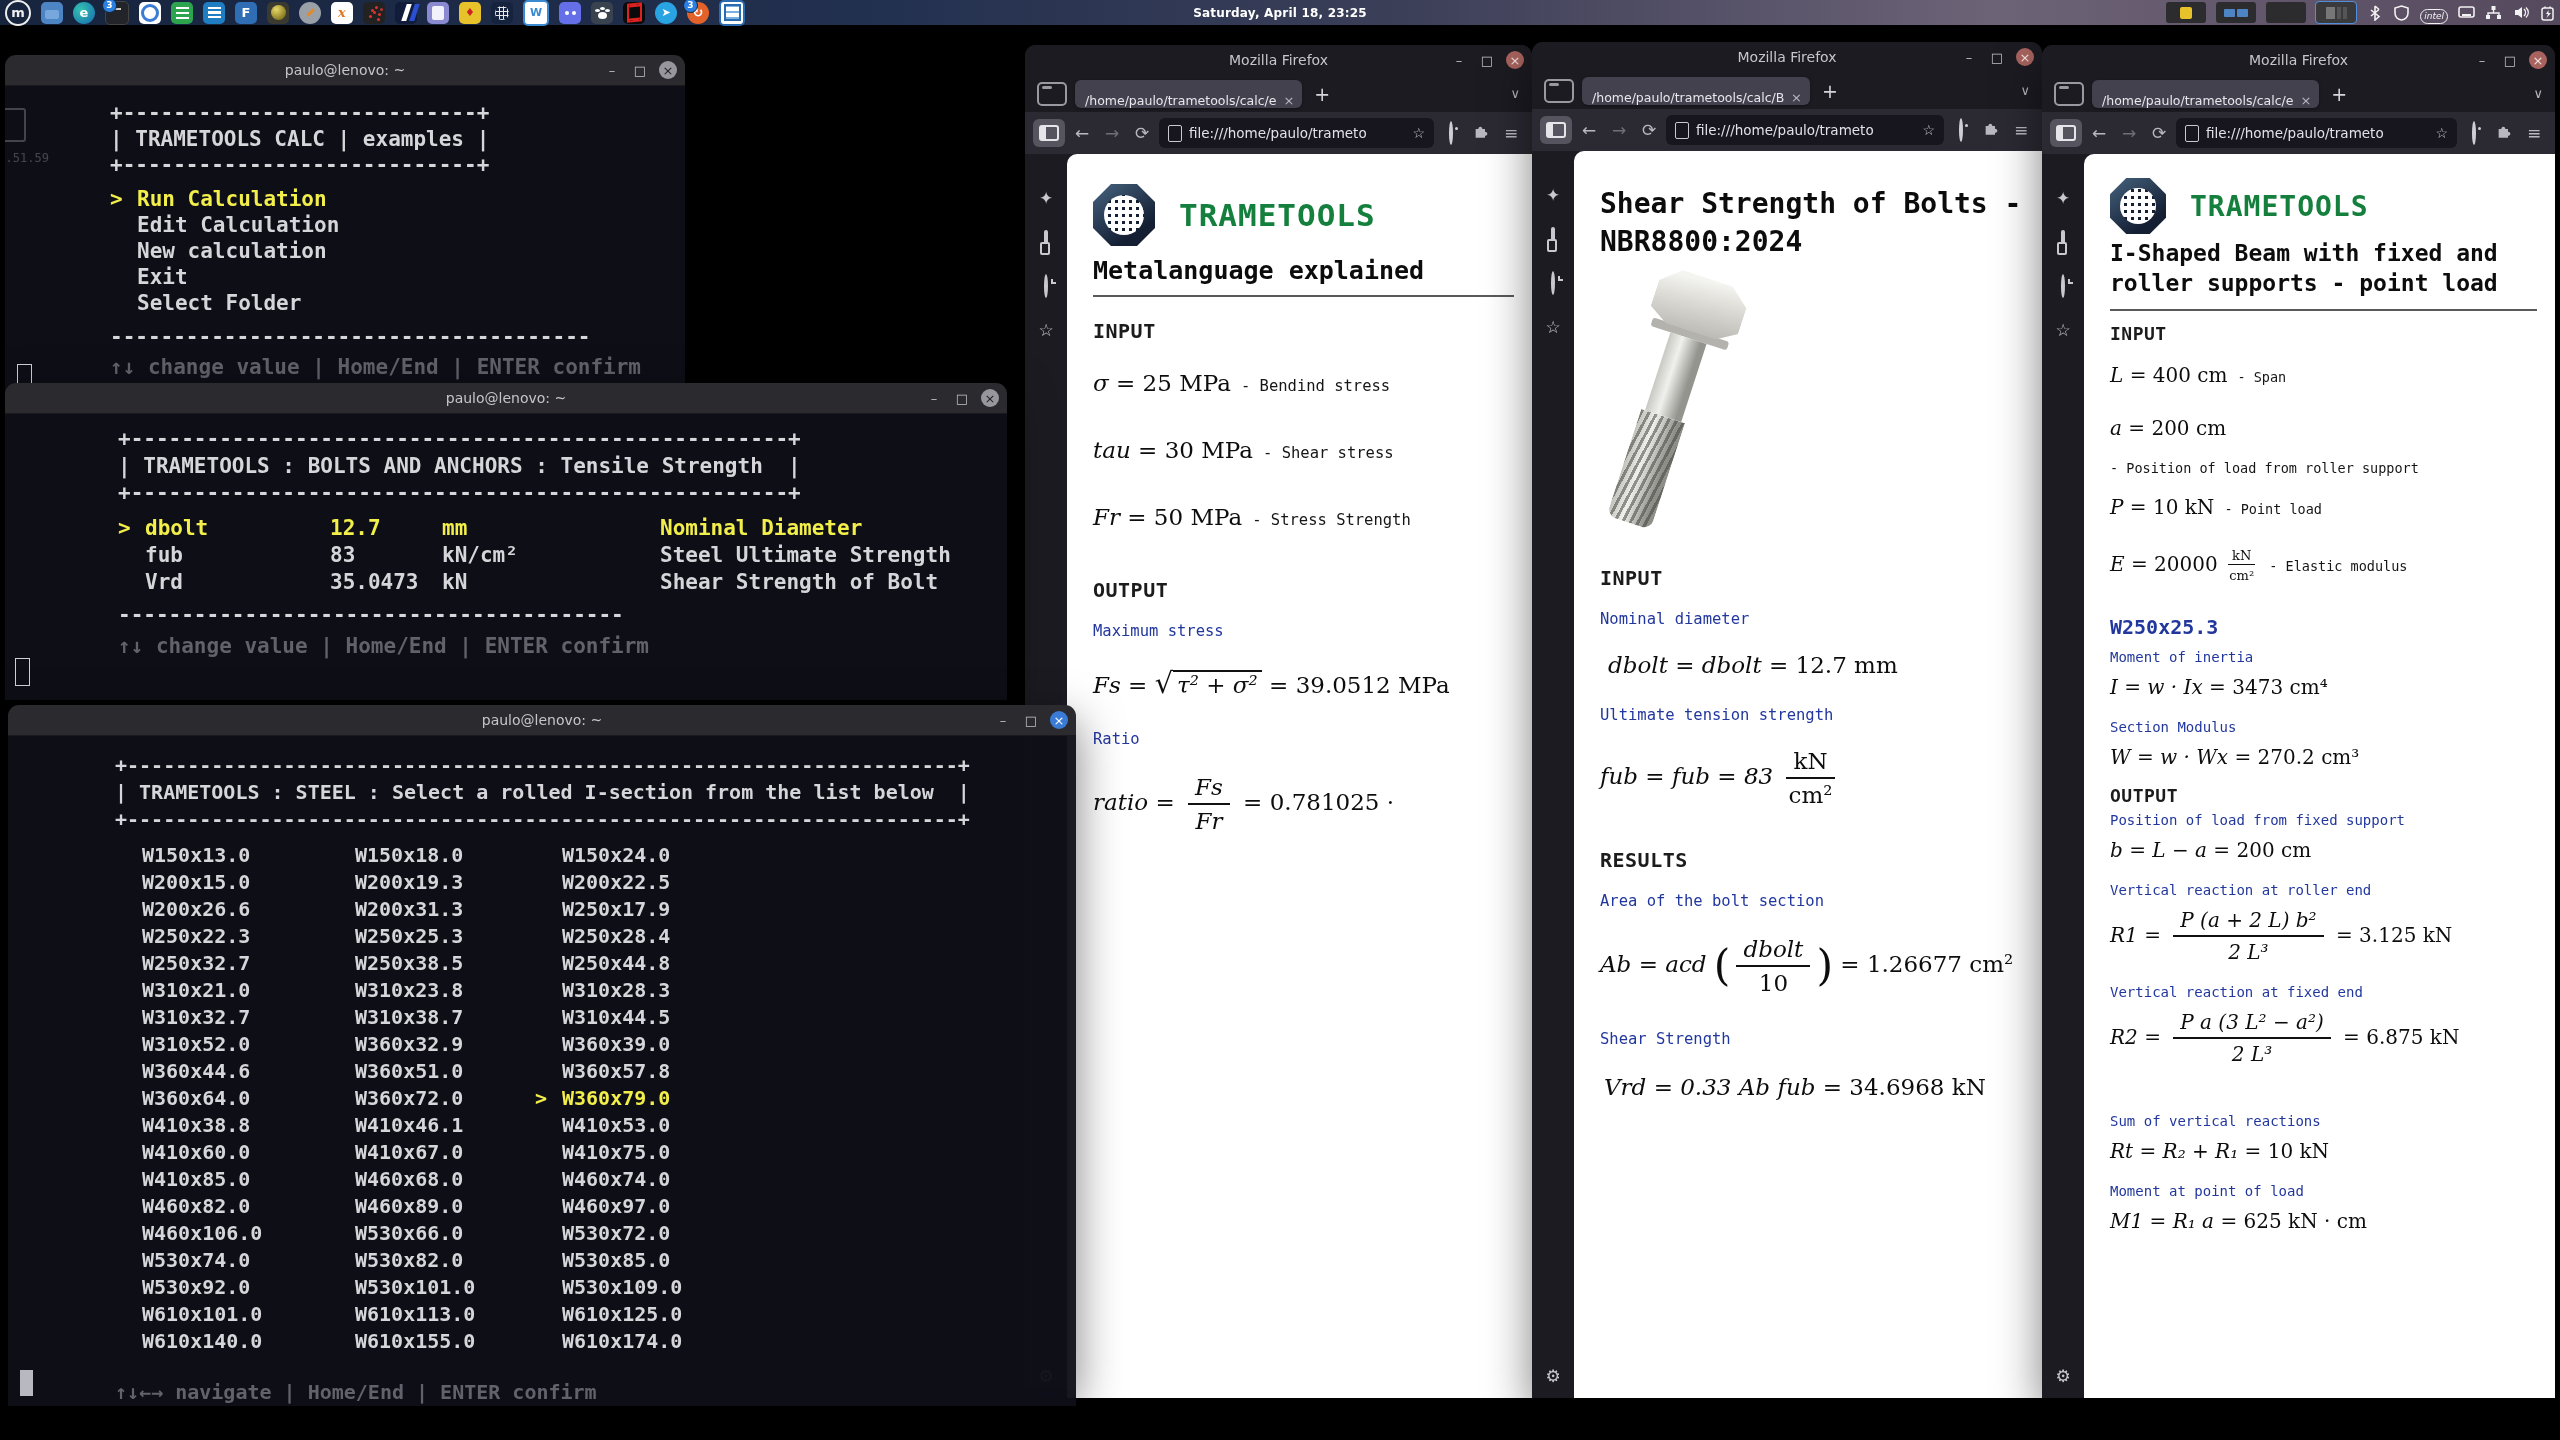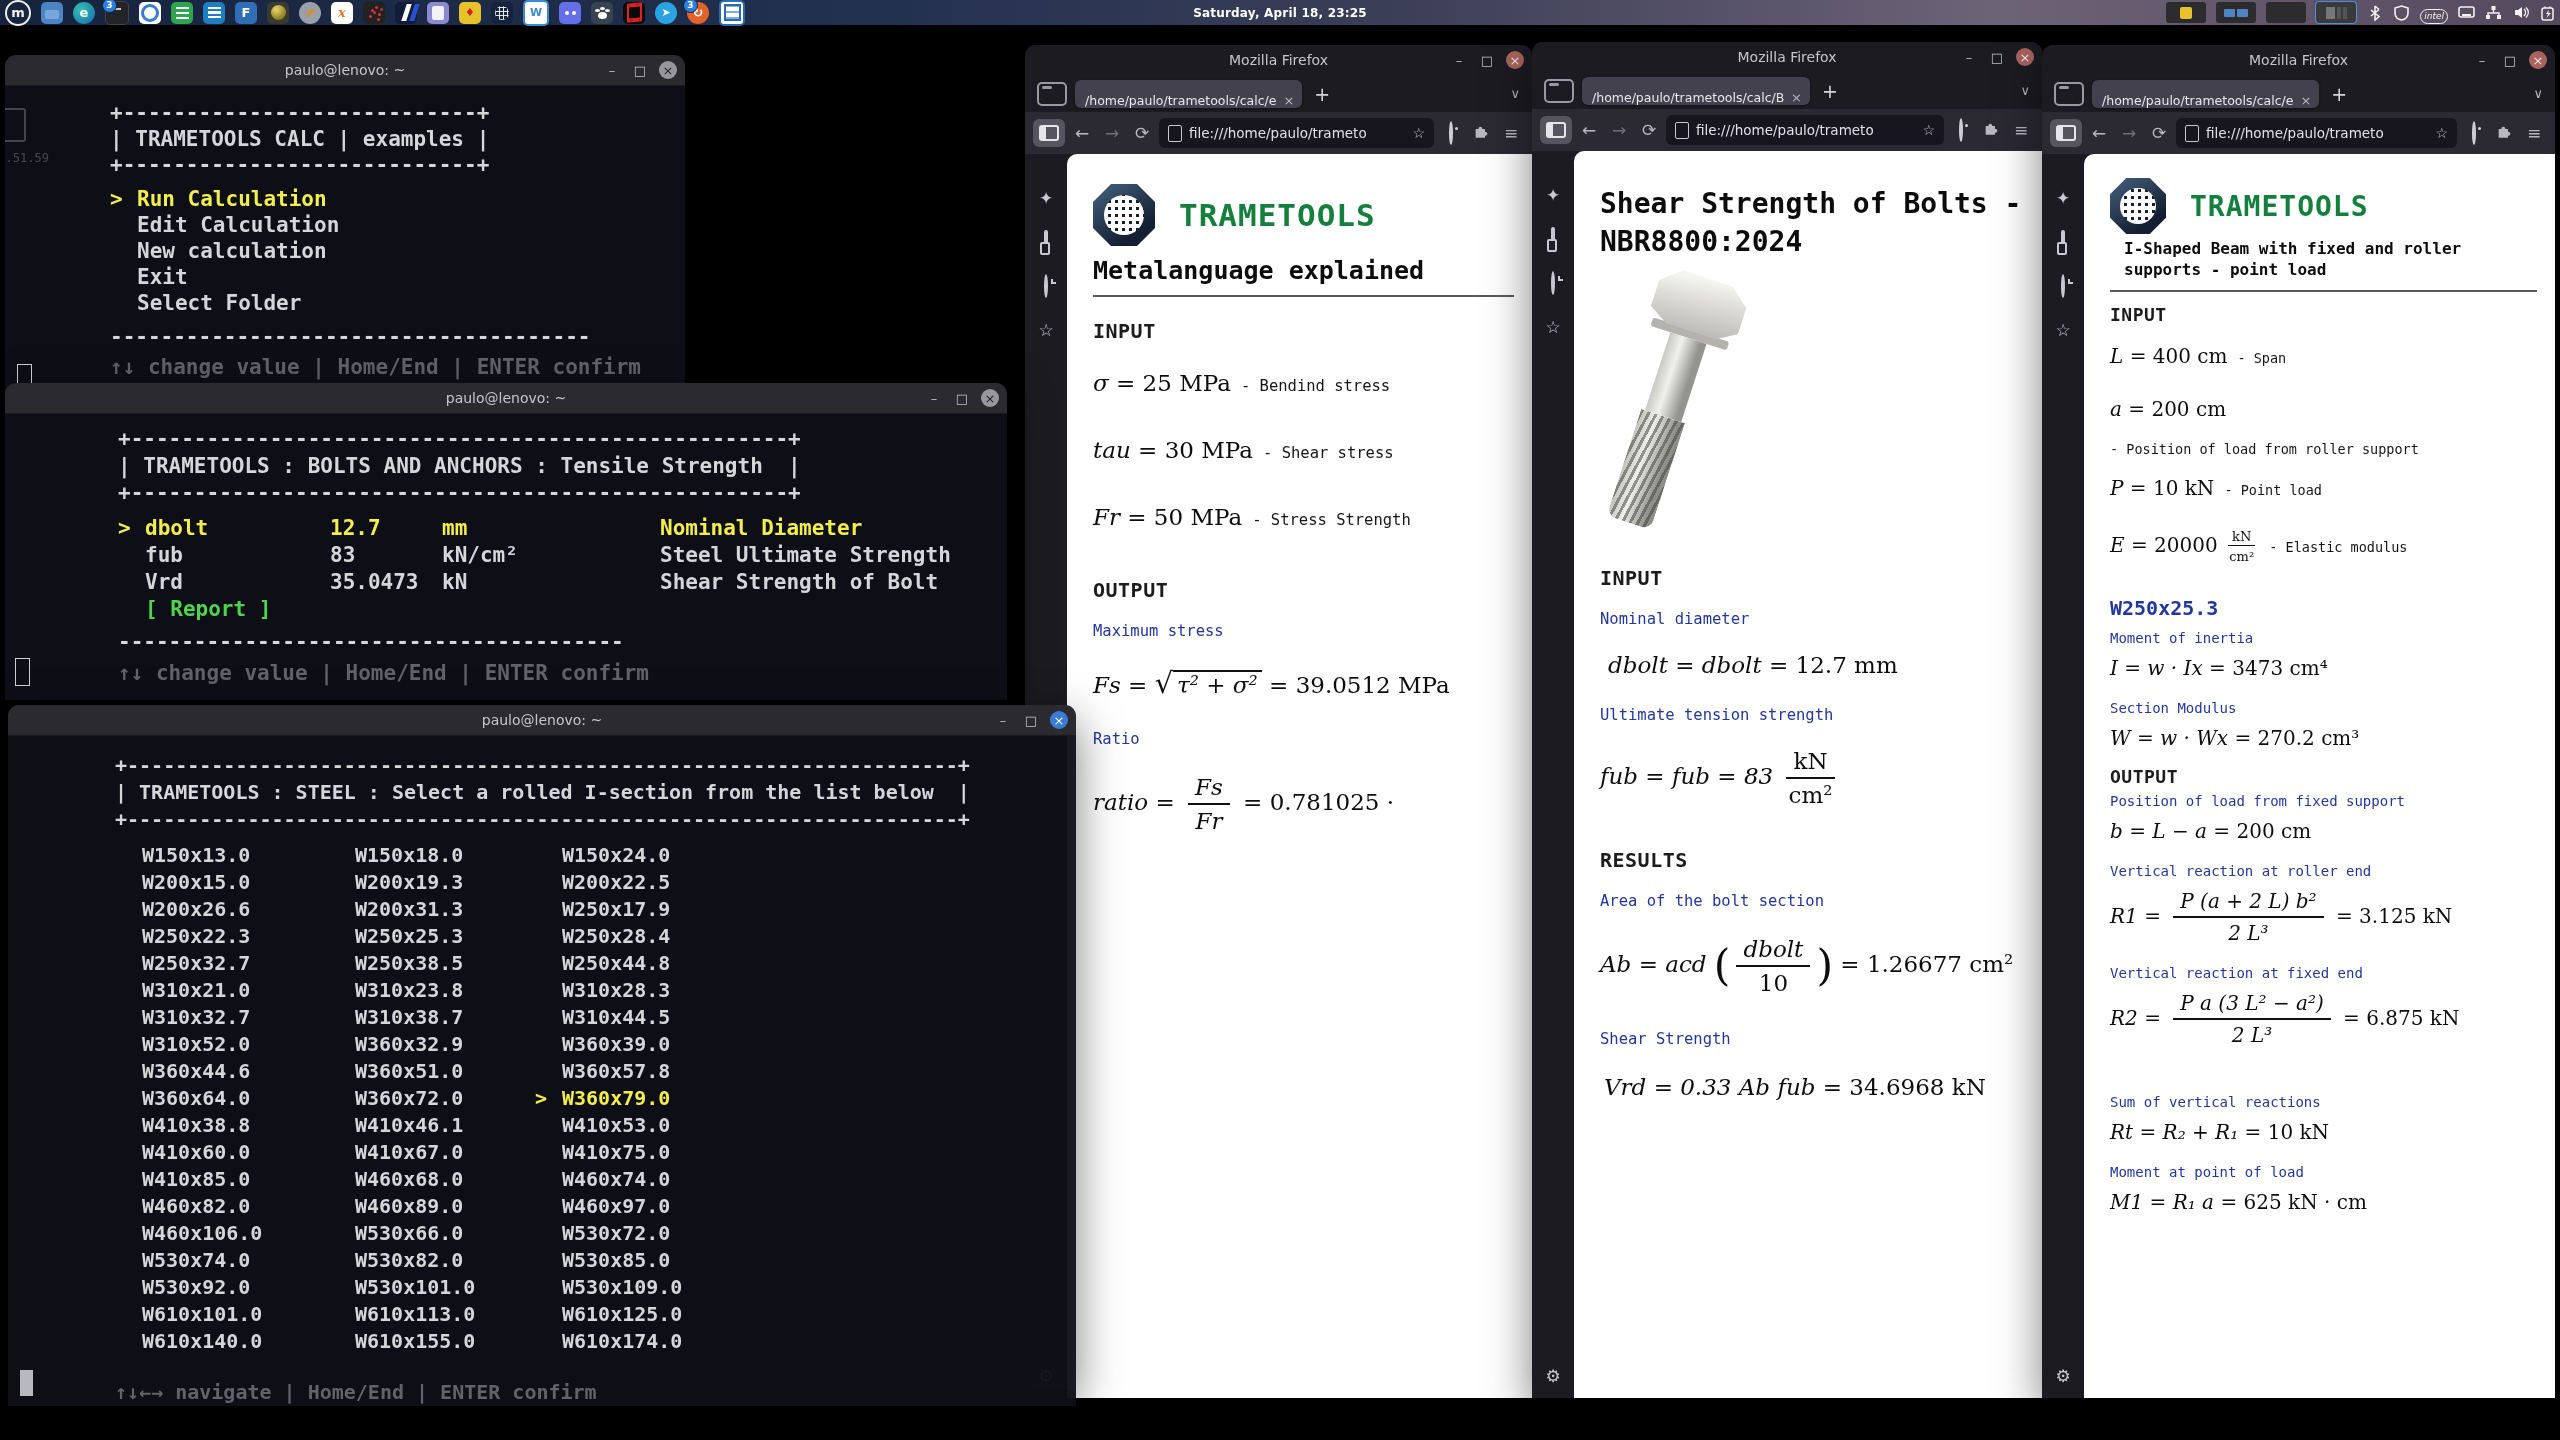--- a/index.html
+++ b/index.html
@@ -87,21 +87,21 @@
   .octo{width:62px;height:62px;display:flex;align-items:center;justify-content:center;flex:0 0 auto;
     background:linear-gradient(145deg,#46637f,#141f33 75%);
     clip-path:polygon(29% 0,71% 0,100% 29%,100% 71%,71% 100%,29% 100%,0 71%,0 29%);}
   .globeg{width:40px;height:40px;border-radius:50%;background:
     repeating-linear-gradient(0deg,#fff 0 4px,rgba(255,255,255,0) 4px 7px),
     repeating-linear-gradient(90deg,#fff 0 4px,rgba(20,31,51,1) 4px 7px);}
   .brand{font-family:"DejaVu Sans Mono",monospace;font-weight:bold;font-size:31px;color:#15803d;letter-spacing:1px;}
   .phead{font-family:"DejaVu Sans Mono",monospace;font-weight:bold;color:#0c0c0c;margin:4px 0 10px;}
   .ff1 .phead{font-size:25px;}
   .ff2 .phead{font-size:28px;line-height:1.35;margin-top:10px;}
-  .ff3 .phead{font-size:16px;line-height:1.32;margin-left:14px;}
+  .ff3 .phead{font-size:23px;line-height:1.32;}
   .prule{border:none;border-top:2px solid #5a5a5a;margin:6px 0 18px;}
   .sect{font-family:"DejaVu Sans Mono",monospace;font-weight:bold;font-size:20px;color:#1c1c1c;margin:22px 0 10px;letter-spacing:.5px;}
   .cap{font-family:"DejaVu Sans Mono",monospace;font-size:15.5px;color:#22379e;margin:20px 0 6px;}
   .capbold{font-family:"DejaVu Sans Mono",monospace;font-weight:bold;font-size:20px;color:#22379e;margin:22px 0 4px;}
   .math{font-family:"DejaVu Serif",serif;font-size:23px;color:#0d0d0d;margin:14px 0;}
   .ff3 .math{font-size:20px;margin:10px 0;}
   .math i{font-style:italic;}
   .eqline{display:flex;align-items:baseline;gap:10px;margin:13px 0;flex-wrap:wrap;}
   .ff3 .eqline{margin:9px 0;}
   .note{font-family:"DejaVu Sans Mono",monospace;font-size:15.5px;color:#161616;}
@@ -540,21 +540,20 @@
     <div class="tbody" style="font-size:21px;line-height:27px;padding:12px 0 0 113px;">
       <div class="tline">+----------------------------------------------------+</div>
       <div class="tline" style="font-weight:bold;">| TRAMETOOLS : BOLTS AND ANCHORS : Tensile Strength  |</div>
       <div class="tline">+----------------------------------------------------+</div>
       <div style="height:8px;"></div>
       <div>
           <div class="tline t2r sel"><span class="arr">&gt;</span><span class="c">dbolt</span><span class="c">12.7</span><span class="c">mm</span><span class="c">Nominal Diameter</span></div>
           <div class="tline t2r"><span class="arr">&gt;</span><span class="c">fub</span><span class="c">83</span><span class="c">kN/cm²</span><span class="c">Steel Ultimate Strength</span></div>
           <div class="tline t2r"><span class="arr">&gt;</span><span class="c">Vrd</span><span class="c">35.0473</span><span class="c">kN</span><span class="c">Shear Strength of Bolt</span></div>
         </div>
-      <div class="tline report" style="padding-left:27px;">[ Report ]</div>
       <div style="height:6px;"></div>
       <div class="tline">----------------------------------------</div>
       <div class="tline thelp" style="margin-top:4px;">↑↓ change value | Home/End | ENTER confirm</div>
       <span class="cursor cur-hollow" style="left:10px;bottom:14px;"></span>
     </div>
   </div>
 
   <div class="win term" style="left:8px;top:705px;width:1068px;height:685px;z-index:12;">
     <div class="ttl">
       <span class="tname">paulo@lenovo: ~</span>

